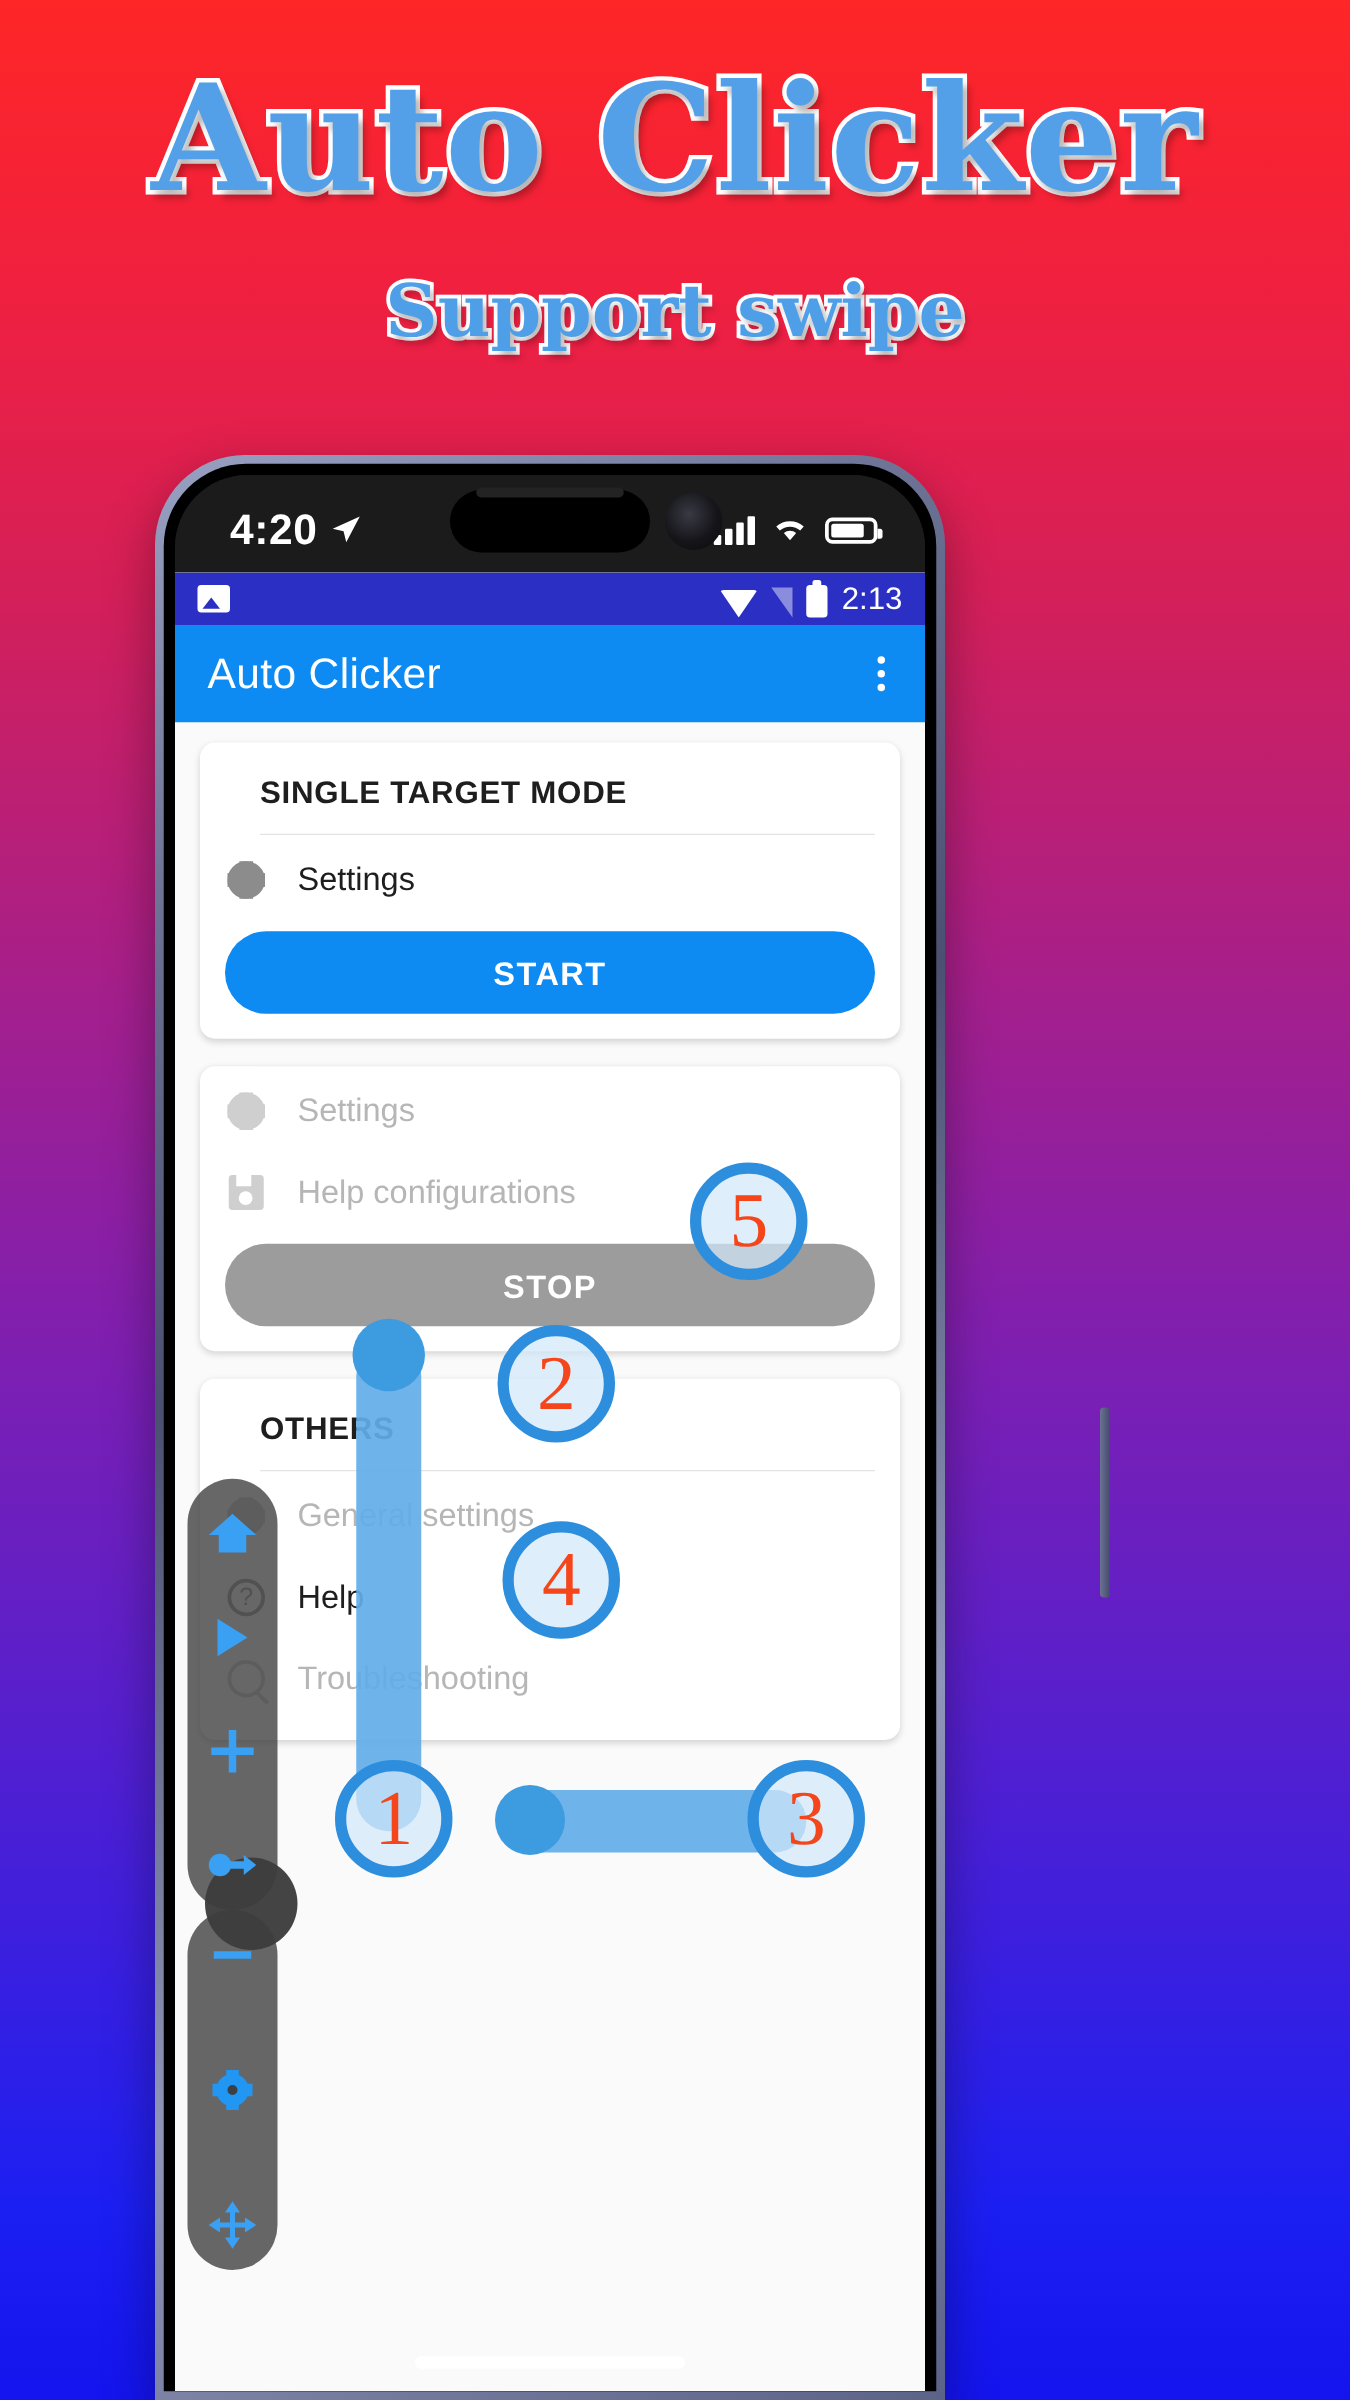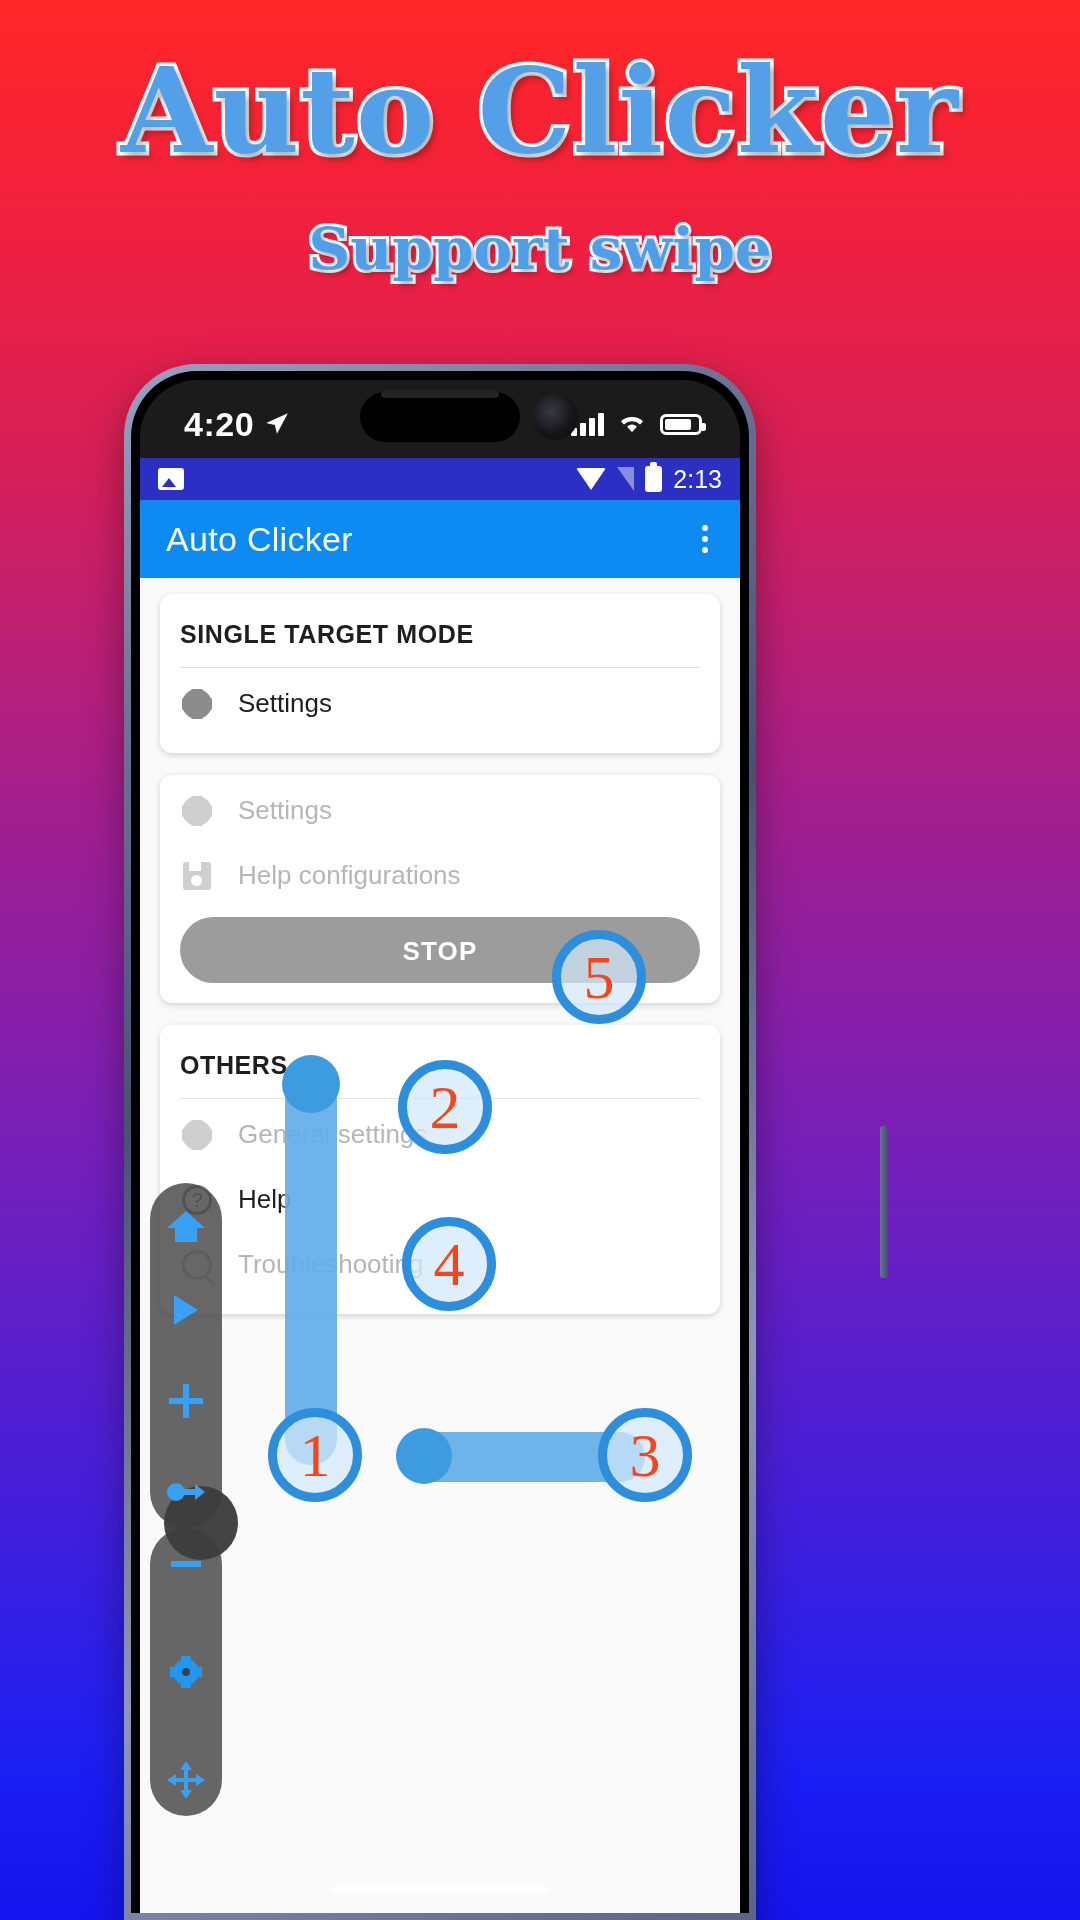--- a/index.html
+++ b/index.html
@@ -72,40 +72,40 @@
   .notch-cam{position:absolute;left:50%;top:14px;margin-left:92px;width:46px;height:46px;border-radius:50%;
     background:radial-gradient(circle at 42% 38%,#3a3a44 0%,#15151a 55%,#0a0a0d 100%);}
   .speaker{position:absolute;left:50%;top:-2px;transform:translateX(-50%);width:118px;height:8px;background:#232323;border-radius:4px;}
 
   
   .android{position:absolute;left:0;top:78px;right:0;bottom:0;background:#fafafa;overflow:hidden;}
   .and-status{
     height:42px;background:#2b2fc4;display:flex;align-items:center;justify-content:space-between;
     padding:0 18px;color:#fff;font-size:25px;
   }
-  .and-right{display:flex;align-items:center;gap:11px;}
+  .and-right{display:flex;align-items:flex-end;gap:11px;}
   .wifi-tri{width:0;height:0;border-left:15px solid transparent;border-right:15px solid transparent;border-top:22px solid #fff;border-radius:3px;}
   .sig-tri{width:0;height:0;border-left:0 solid transparent;border-right:17px solid rgba(255,255,255,.45);border-bottom:24px solid transparent;border-top:0;}
   .abatt{width:17px;height:26px;background:#fff;border-radius:3px;position:relative;}
   .abatt:after{content:"";position:absolute;left:5px;top:-4px;width:7px;height:4px;background:#fff;border-radius:2px 2px 0 0;}
   .img-ico{width:26px;height:22px;background:#fff;border-radius:3px;position:relative;}
   .img-ico:after{content:"";position:absolute;left:4px;bottom:3px;width:0;height:0;border-left:7px solid transparent;border-right:7px solid transparent;border-bottom:9px solid #2b2fc4;}
 
   .appbar{
     height:78px;background:#0d8bf2;display:flex;align-items:center;justify-content:space-between;
     padding:0 26px;color:#fff;
   }
   .appbar-title{font-size:34px;font-weight:normal;letter-spacing:.3px;}
   .kebab{display:flex;flex-direction:column;gap:5px;padding:8px 6px;}
   .kebab i{width:6px;height:6px;border-radius:50%;background:#fff;display:block;}
 
   .content{position:absolute;left:0;top:120px;right:0;bottom:0;background:#fafafa;padding:16px 20px 0 20px;box-sizing:border-box;}
 
   .card{background:#fff;border-radius:12px;box-shadow:0 2px 6px rgba(0,0,0,.16);margin-bottom:22px;padding:0 20px 20px 20px;}
-  .card-title{font-size:25px;font-weight:bold;color:#1e1e1e;letter-spacing:.6px;padding:26px 0 18px 0;border-bottom:1px solid #e3e3e3;}
+  .card-title{font-size:25px;font-weight:bold;color:#1e1e1e;letter-spacing:.6px;padding:26px 0 18px 0;border-bottom:1px solid #e3e3e3;margin-left:28px;}
   .row{display:flex;align-items:center;gap:24px;padding:20px 0 14px 0;font-size:26px;color:#1e1e1e;}
   .row.dim{color:#b6b6b6;}
   .row .ico{width:34px;display:flex;justify-content:center;}
 
   .btn{
     display:block;width:100%;border:none;border-radius:40px;height:66px;line-height:66px;
     text-align:center;font-size:26px;font-weight:bold;letter-spacing:1.2px;color:#fff;
     margin-top:12px;cursor:pointer;font-family:"Liberation Sans",sans-serif;
   }
   .btn-start{background:#0d8bf2;}
@@ -242,20 +242,21 @@
         <div class="content">
 
           <div class="card">
             <div class="card-title">SINGLE TARGET MODE</div>
             <div class="row">
               <span class="ico">
                   <span class="gear"></span>
                 </span>
               <span>Settings</span>
             </div>
+            <button class="btn btn-start">START</button>
           </div>
 
           <div class="card">
             <div class="row dim">
               <span class="ico">
                   <span class="gear lt"></span>
                 </span>
               <span>Settings</span>
             </div>
             <div class="row dim">

